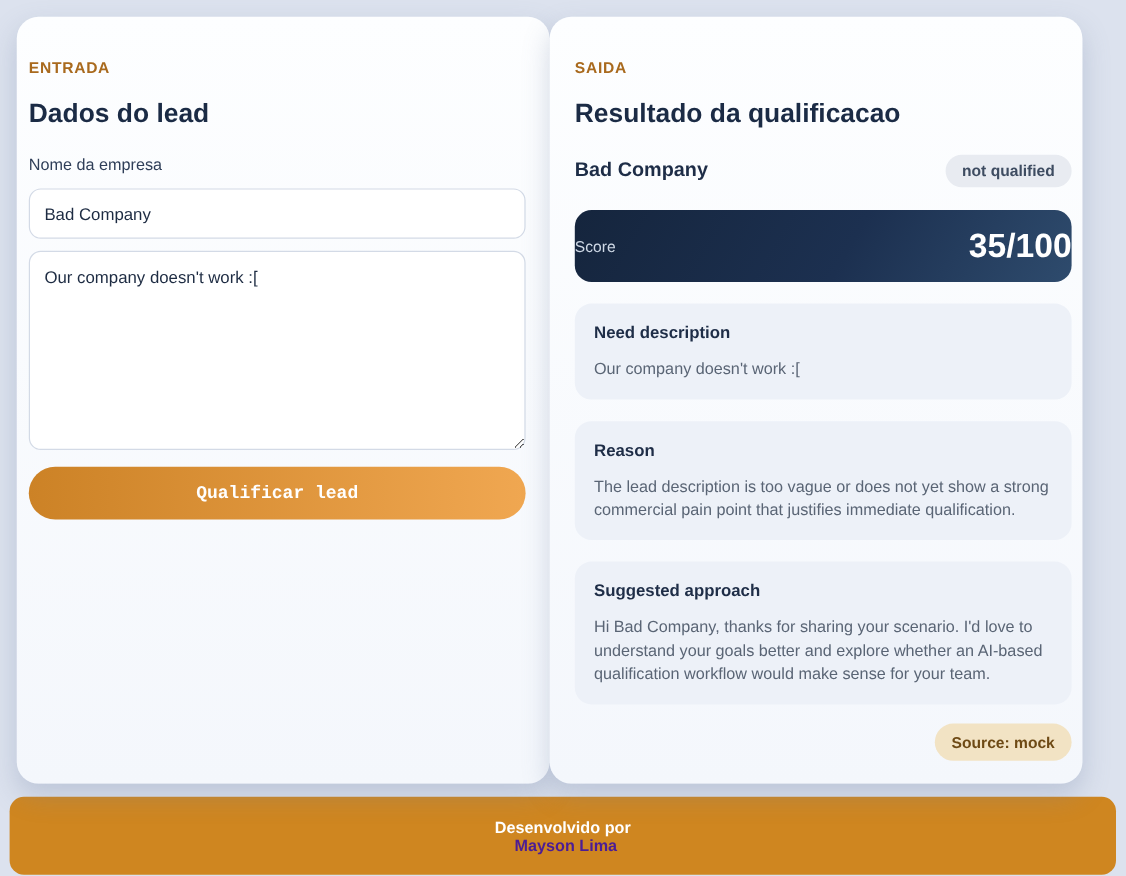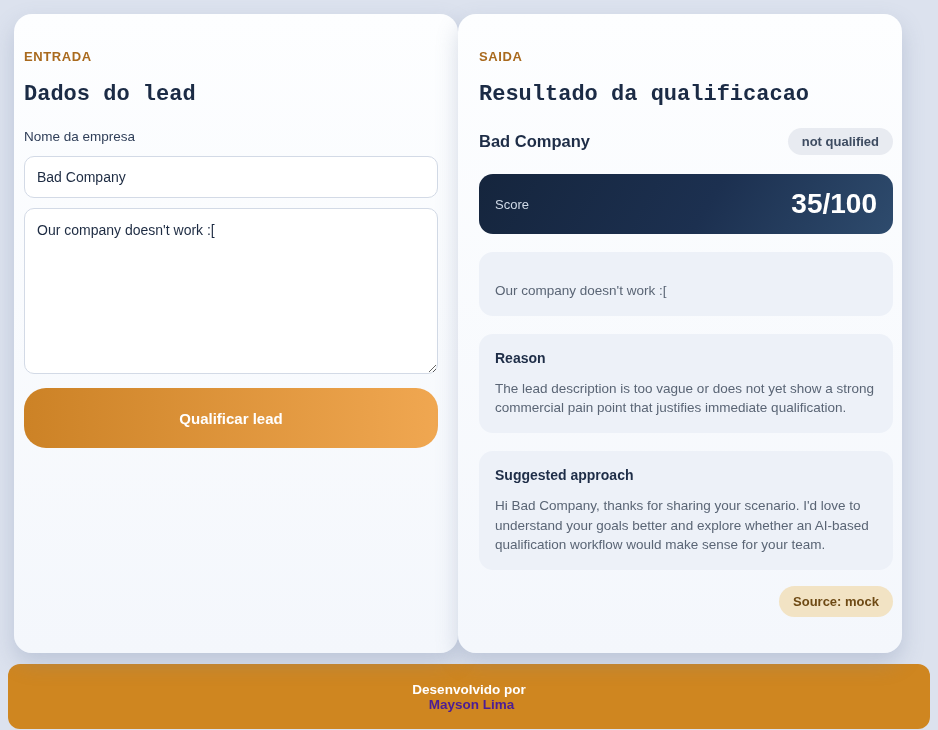--- a/index.html
+++ b/index.html
@@ -31,21 +31,20 @@
     font-size: 13px;
     font-weight: 700;
     letter-spacing: 0.6px;
     color: #a96a1e;
   }
   h1.panel-title {
     margin-top: 18px;
     font-size: 22px;
     font-weight: 700;
     color: #1b2b45;
-    font-family: Liberation Mono, monospace;
   }
   .field-label {
     margin-top: 22px;
     font-size: 13.5px;
     color: #2f3e58;
   }
   .text-input {
     margin-top: 12px;
     height: 42px;
     width: 100%;
@@ -68,27 +67,27 @@
     padding: 12px;
     font-family: "Liberation Sans", sans-serif;
     font-size: 14px;
     color: #1d2b42;
     line-height: 1.4;
     outline: none;
     resize: both;
   }
   .submit-btn {
     margin-top: 14px;
-    height: 60px;
+    height: 44px;
     width: 100%;
     border: none;
     border-radius: 22px;
     background: linear-gradient(90deg, #cc8226 0%, #f0a751 100%);
     color: #ffffff;
-    font-family: Liberation Sans, sans-serif;
+    font-family: Liberation Mono, monospace;
     font-size: 15px;
     font-weight: 700;
     cursor: pointer;
   }
 
   .result-row {
     margin-top: 21px;
     display: flex;
     align-items: center;
     justify-content: space-between;
@@ -107,21 +106,21 @@
     padding: 6px 14px;
   }
   .score-card {
     margin-top: 19px;
     height: 60px;
     border-radius: 14px;
     background: linear-gradient(120deg, #15253d 0%, #1c3050 55%, #2e4b6d 100%);
     display: flex;
     align-items: center;
     justify-content: space-between;
-    padding: 0 16px;
+    padding: 0 0;
   }
   .score-label { font-size: 13px; color: #cfd9e6; }
   .score-value { font-size: 28px; font-weight: 700; color: #ffffff; }
 
   .info-card {
     margin-top: 18px;
     border-radius: 14px;
     background: #edf1f8;
     padding: 16px;
   }
@@ -195,20 +194,21 @@
       <div class="company-name">Bad Company</div>
       <div class="status-badge">not qualified</div>
     </div>
 
     <div class="score-card">
       <span class="score-label">Score</span>
       <span class="score-value">35/100</span>
     </div>
 
     <div class="info-card">
+      <div class="info-card-title">Need description</div>
       <div class="info-card-body">Our company doesn't work :[</div>
     </div>
 
     <div class="info-card">
       <div class="info-card-title">Reason</div>
       <div class="info-card-body">The lead description is too vague or does not yet show a strong commercial pain point that justifies immediate qualification.</div>
     </div>
 
     <div class="info-card">
       <div class="info-card-title">Suggested approach</div>

